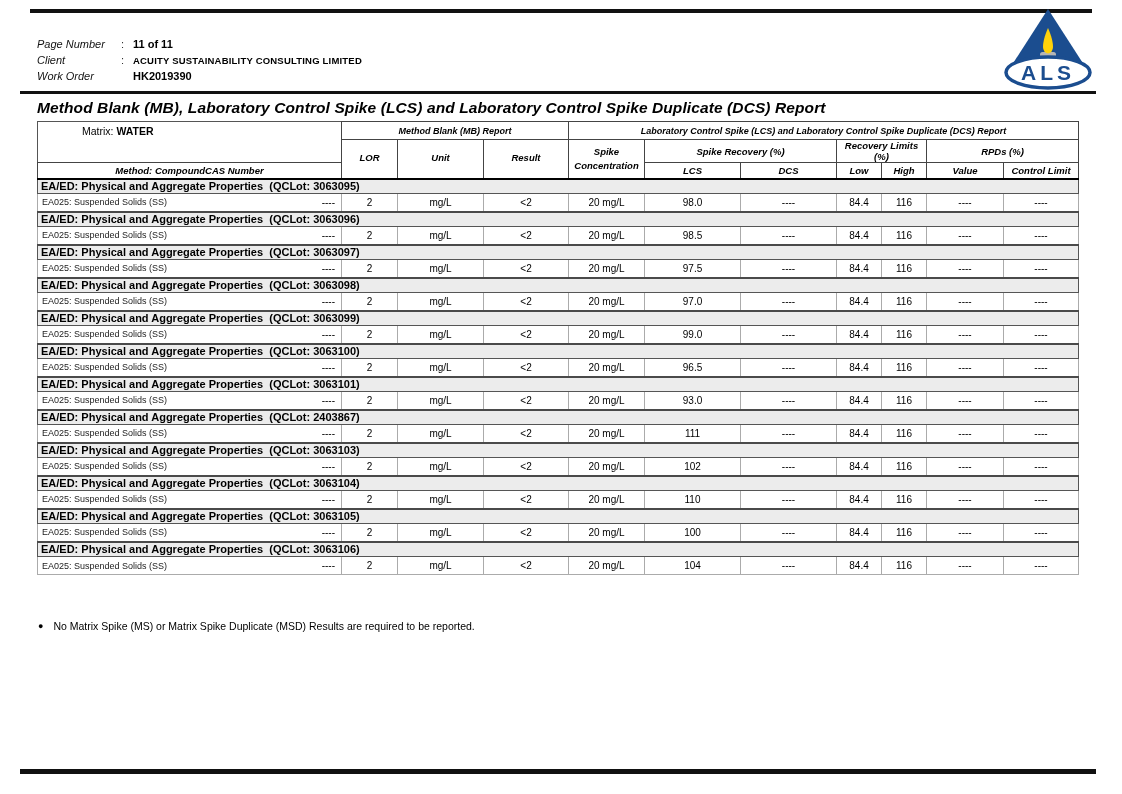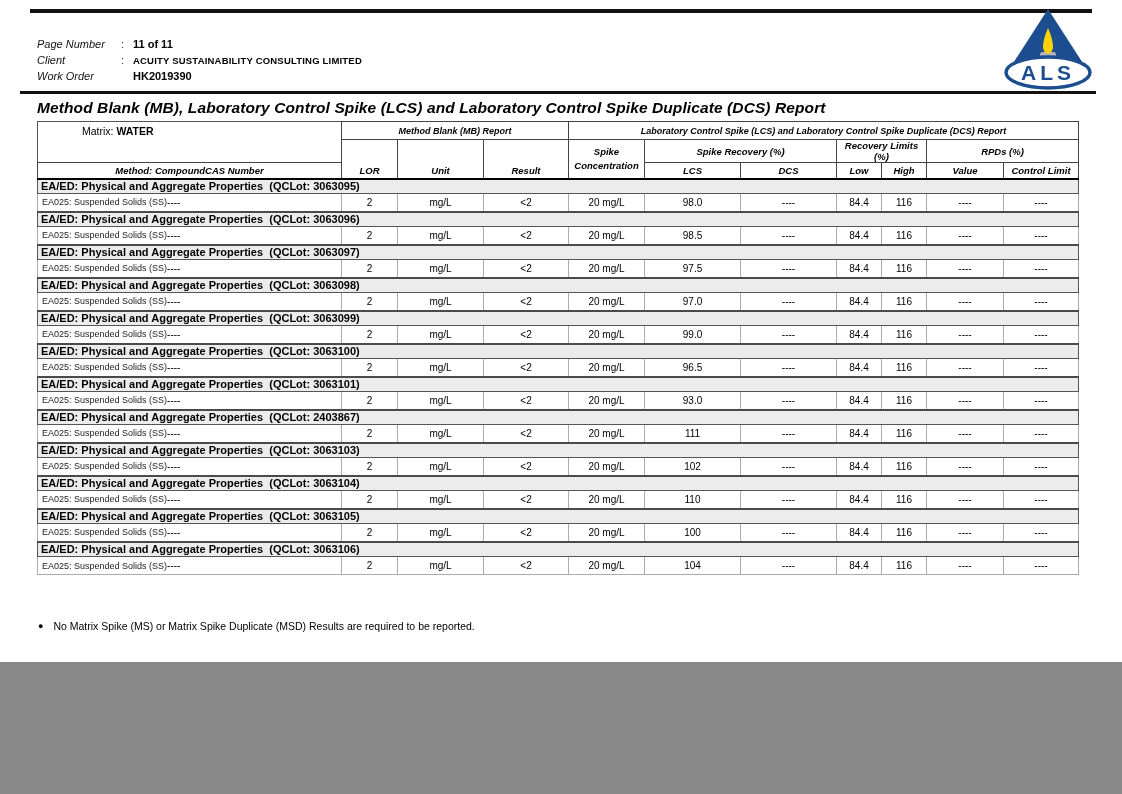--- a/index.html
+++ b/index.html
@@ -1,19 +1,19 @@
 <!DOCTYPE html>
 <html><head>
 <meta charset="utf-8">
 <style>
   * { margin: 0; padding: 0; box-sizing: border-box; }
   html,body { background:#888; }
   .page {
     position: relative;
-    width: 1122px; height: 662px;
+    width: 1122px; height: 794px;
     background: #ffffff;
     font-family: "Liberation Sans", sans-serif;
     color: #000;
     overflow: hidden;
     margin: 0 auto;
   }
   .top-bar { position:absolute; left:30px; top:9px; width:1062px; height:4px; background:#111; }
   .bottom-bar { position:absolute; left:20px; top:769px; width:1076px; height:5px; background:#111; }
   .header-rule { position:absolute; left:20px; top:91px; width:1076px; height:3px; background:#111; }
 
@@ -52,30 +52,30 @@
   th.group-top { height:18px; font-size:9px; }
   .hrow2 { height:17px; }
   .hrow3 { height:16px; }
   .hb { border-bottom:2.5px solid #000 !important;margin-top:8px; }
   .matrix-cell { text-align:left; vertical-align:top; padding-top:3px; font-style:normal; font-size:10.5px; }
   .matrix-cell .matrix-label { font-weight:normal; }
   .matrix-cell .matrix-value { font-weight:bold; }
   .compound-head { text-align:left; vertical-align:bottom; padding:0 4px 2px 4px; }
   .compound-head .ch-flex { display:flex; justify-content:center; align-items:baseline; }
   .two-line { line-height:1.45; }
-  td.vb { vertical-align:bottom; padding-bottom:2px; }
+  td.vb { vertical-align:bottom; padding-bottom:15px; }
 
   tbody td { border:1px solid #ababab; background:#fff; height:18px; text-align:center; font-size:10px; }
   tbody tr.grp-hdr td {
     background:#ececec; border:1px solid #555; border-top:2px solid #4a4a4a;
     text-align:left; height:15px; font-weight:bold; font-size:11px; padding:0 3px;
     white-space:pre-wrap;
   }
   tbody tr.grp-data td:first-child { padding:0 6px 0 4px; }
-  .cmp-flex { display:flex; align-items:center; }
+  .cmp-flex { display:flex; justify-content:space-between; align-items:center; }
   .cmp-name { font-size:9px; color:#222; }
   .cmp-cas { font-size:10px; }
   table { border:1px solid #555; }
 </style>
 </head>
 <body>
 
 <div class="page">
 
   <div class="top-bar"></div>

